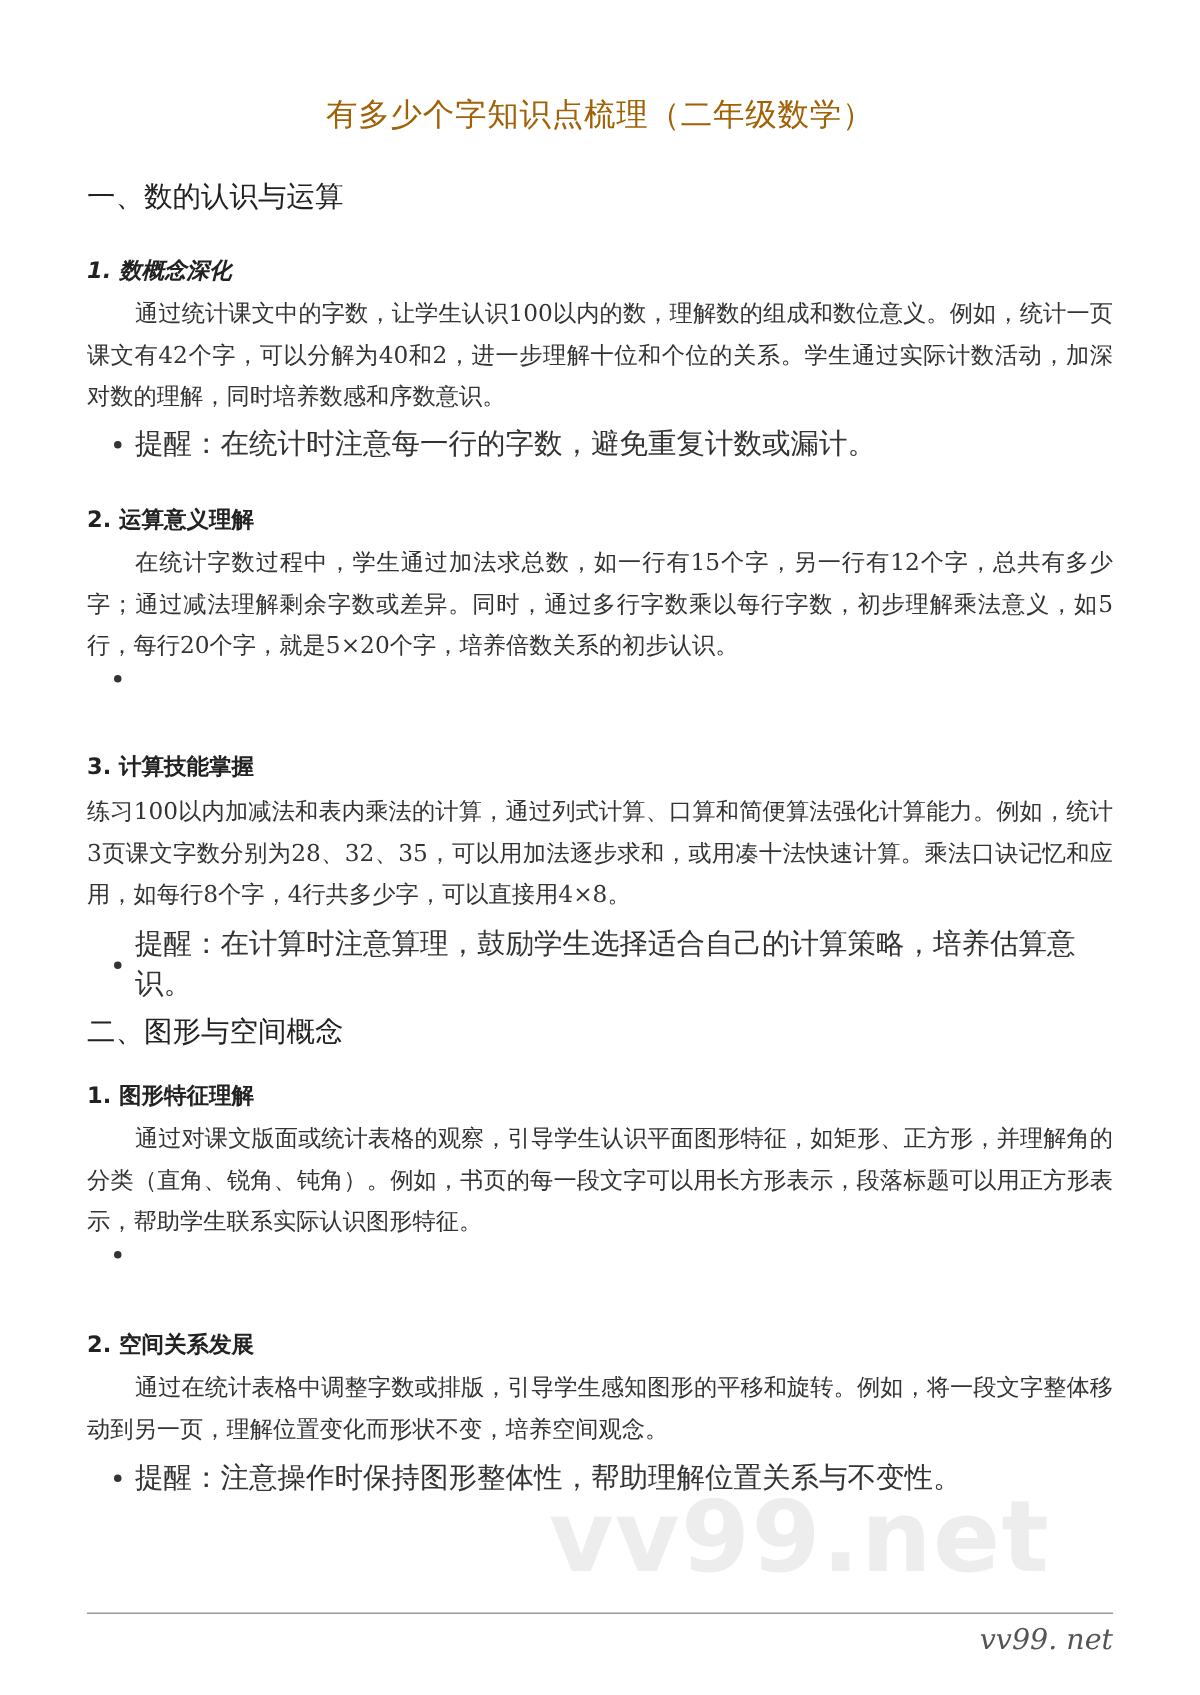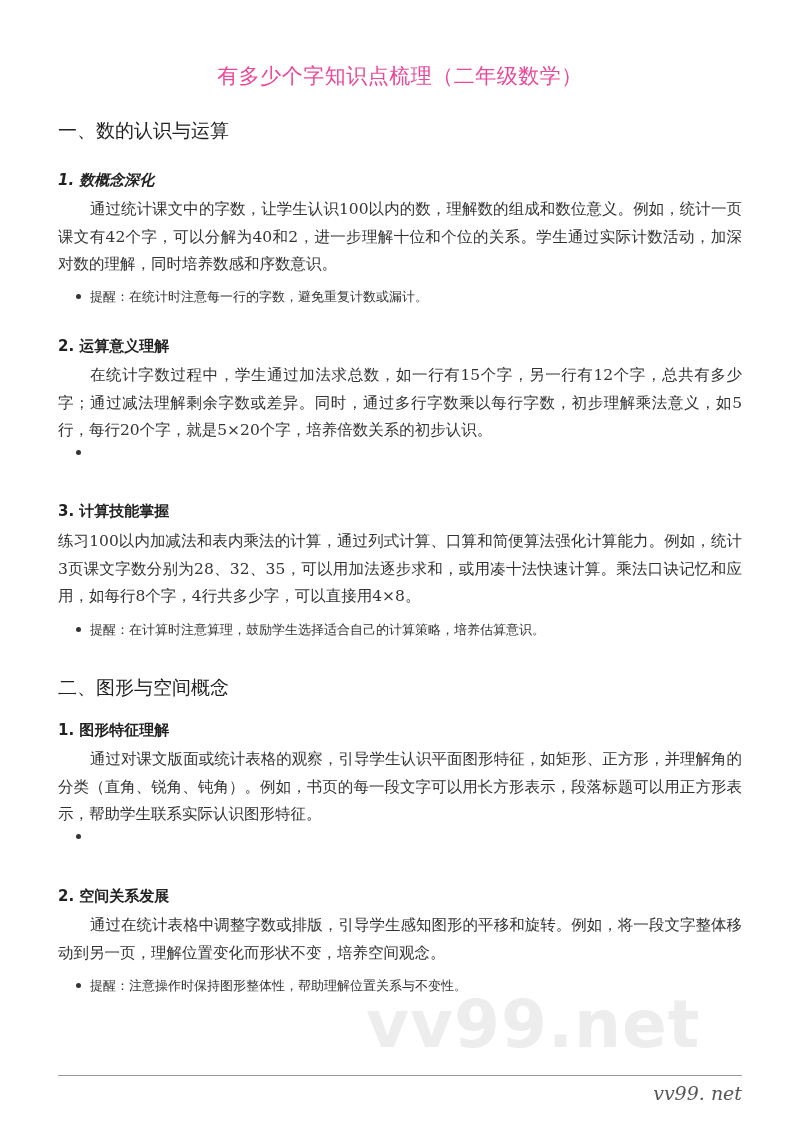--- a/index.html
+++ b/index.html
@@ -23,21 +23,21 @@
     }
     .doc-title {
       position: absolute;
       left: 0;
       width: 684px;
       top: 62px;
       text-align: center;
       font-family: "DejaVu Sans", "Liberation Sans", sans-serif;
       font-size: 21px;
       font-weight: normal;
-      color: #ec4899;
+      color: #a16207;
       letter-spacing: 0.5px;
       margin: 0;
     }
     .section-title {
       position: absolute;
       left: 0;
       font-family: "DejaVu Sans", "Liberation Sans", sans-serif;
       font-size: 19px;
       color: #222;
       margin: 0;
@@ -60,21 +60,21 @@
       line-height: 27.5px;
       margin: 0;
       text-align: justify;
       color: #333;
     }
     .para.indent { text-indent: 32px; }
     .tip {
       position: absolute;
       left: 18px;
       width: 660px;
-      font-size: 13px;
+      font-size: 19px;
       line-height: 27px;
       margin: 0;
       color: #333;
       display: flex;
       align-items: center;
     }
     .bullet {
       display: inline-block;
       width: 5px;
       height: 5px;

